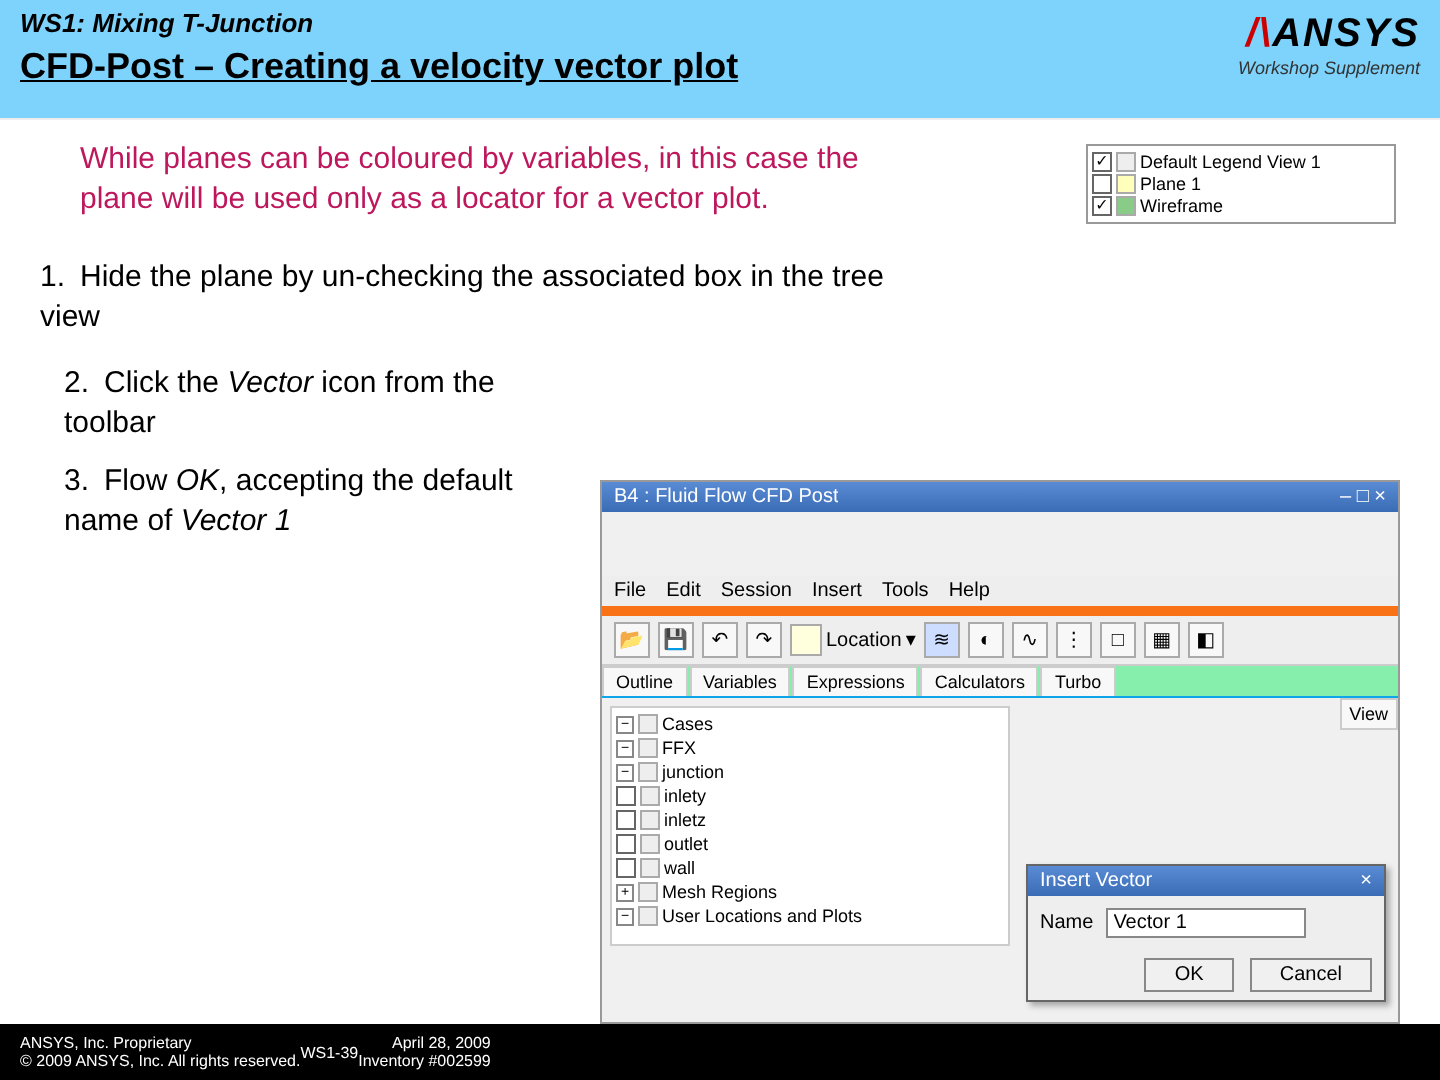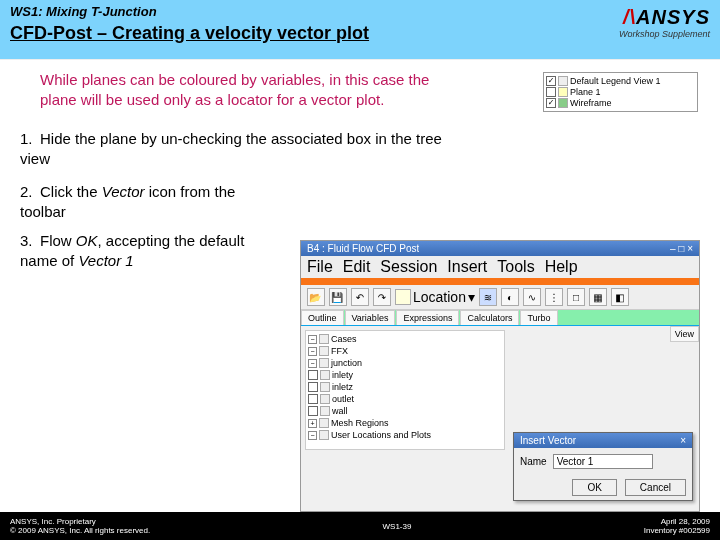--- a/index.html
+++ b/index.html
@@ -8,52 +8,52 @@
   .ws-label { font-weight: bold; font-style: italic; font-size: 13px; color: #000; }
   .title { font-weight: bold; font-size: 18px; color: #000; margin-top: 4px; text-decoration: underline; }
   .logo-area { position: absolute; right: 10px; top: 6px; text-align: right; }
   .logo { color: #000; font-weight: bold; font-size: 20px; font-style: italic; letter-spacing: 1px; }
   .logo-red { color: #c00; }
   .supplement { font-size: 9px; font-style: italic; color: #333; }
   .content { padding: 10px 20px; position: relative; }
   .intro { font-size: 15px; color: #be185d; width: 400px; margin-left: 20px; margin-bottom: 20px; line-height: 1.3; }
   .step { font-size: 15px; margin-bottom: 10px; line-height: 1.3; }
   .step1 { margin-left: 0; width: 430px; }
-  .step23 { margin-left: 0; width: 230px; }
+  .step23 { margin-left: 12px; width: 230px; }
   .num { display: inline-block; width: 20px; }
   .em { font-style: italic; }
   .treeclip { position: absolute; right: 22px; top: 72px; width: 155px; border: 1px solid #999; background: #fff; font-size: 9px; padding: 2px; }
   .treeclip div { display:flex; align-items:center; gap:2px; margin:1px 0; }
   .cb { width:10px; height:10px; border:1px solid #666; display:inline-flex; align-items:center; justify-content:center; font-size:8px; line-height:1; }
   .ticon { width:10px; height:10px; background:#eee; border:1px solid #aaa; display:inline-block; }
   .ticon.g { background:#8c8; }
   .ticon.y { background:#ffb; }
   .bigclip { position: absolute; right: 20px; top: 240px; width: 400px; height: 272px; border: 1px solid #999; background: #f0f0f0; }
   .wtitle { background: linear-gradient(#5a8cd6,#3a6cb6); color:#fff; font-size:10px; padding:2px 6px; display:flex; justify-content:space-between; align-items:center; }
   .wtitle-txt { white-space: nowrap; overflow: hidden; }
-  .menubar { background:#eee; font-size:16px; padding:2px 6px; border-bottom:7px solid #f97316; display:flex; gap:10px; }
+  .menubar { background:#eee; font-size:10px; padding:2px 6px; border-bottom:5px solid #f97316; display:flex; gap:10px;margin-top:32px; }
   .toolbar { background:#eee; padding:3px 6px; border-bottom:1px solid #ccc; display:flex; gap:4px; align-items:center; flex-wrap:wrap; }
   .tbtn { width:18px; height:18px; border:1px solid #aaa; background:#f8f8f8; display:inline-flex; align-items:center; justify-content:center; font-size:10px; }
-  .loc { font-size:14px; display:flex; align-items:center; gap:2px; }
+  .loc { font-size:10px; display:flex; align-items:center; gap:2px; }
   .locbtn { width:16px; height:16px; border:1px solid #aaa; background:#ffd; display:inline-block; }
   .tabs { display:flex; font-size:9px; background:#86efac; border-bottom:1px solid #0ea5e9; }
   .tab { padding:2px 6px; border:1px solid #ccc; border-bottom:none; background:#f8f8f8; margin-right:1px; }
   .tree2 { background:#fff; border:1px solid #ccc; margin:4px; font-size:9px; padding:2px; width:200px; height:120px; overflow:hidden; }
   .tree2 .row { display:flex; align-items:center; gap:2px; padding:1px 0; }
   .ind1 { padding-left:12px; }
   .ind2 { padding-left:24px; }
   .ind3 { padding-left:36px; }
   .exp { width:9px; height:9px; border:1px solid #888; font-size:7px; display:inline-flex; align-items:center; justify-content:center; }
   .dialog { position:absolute; right:6px; bottom:10px; width:180px; border:1px solid #666; background:#eee; box-shadow:2px 2px 3px rgba(0,0,0,.3); }
   .dtitle { background: linear-gradient(#5a8cd6,#3a6cb6); color:#fff; font-size:10px; padding:2px 6px; display:flex; justify-content:space-between; }
   .drow { display:flex; align-items:center; gap:6px; padding:6px; font-size:10px; }
   .dinp { border:1px solid #888; background:#fff; padding:1px 3px; width:100px; font-size:10px; }
   .dbtns { display:flex; justify-content:flex-end; gap:8px; padding:4px 6px; }
   .dbtn { border:1px solid #888; background:#f0f0f0; padding:2px 14px; font-size:10px; }
-  .footer { position:absolute; bottom:0; left:0; right:0; background:#000; color:#fff; font-size:8px; padding:4px 10px; display:flex; justify-content:space-between; align-items:center; height:28px; }
+  .footer { position:absolute; bottom:0; left:0; right:0; background:#000; color:#fff; font-size:8px; padding:4px 10px; display:flex; align-items:center; height:28px; }
 </style>
 </head>
 <body>
 
 <div class="header">
   <div class="ws-label">WS1: Mixing T-Junction</div>
   <div class="title">CFD-Post – Creating a velocity vector plot</div>
   <div class="logo-area">
     <div class="logo"><span class="logo-red">/\</span><span>ANSYS</span></div>
     <div class="supplement">Workshop Supplement</div>

